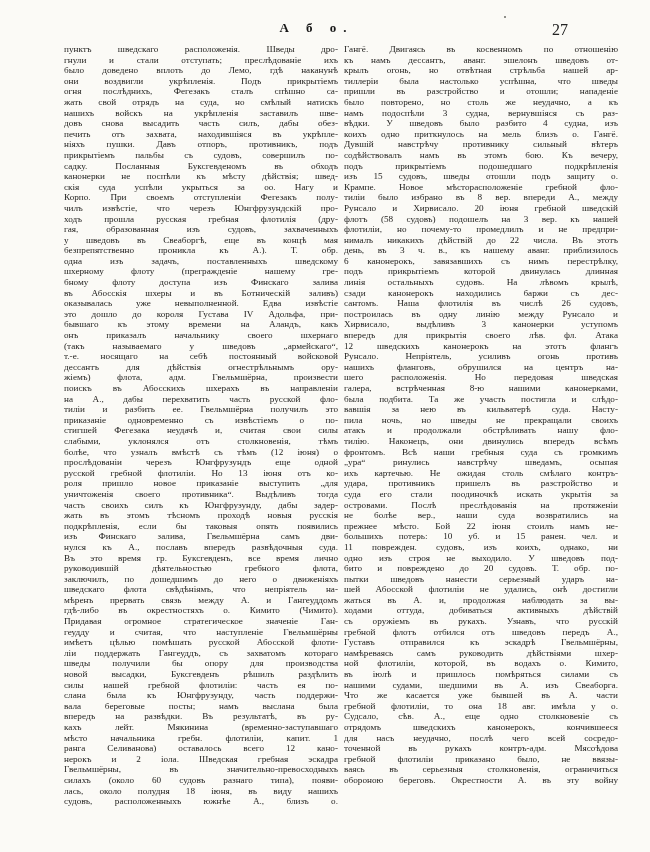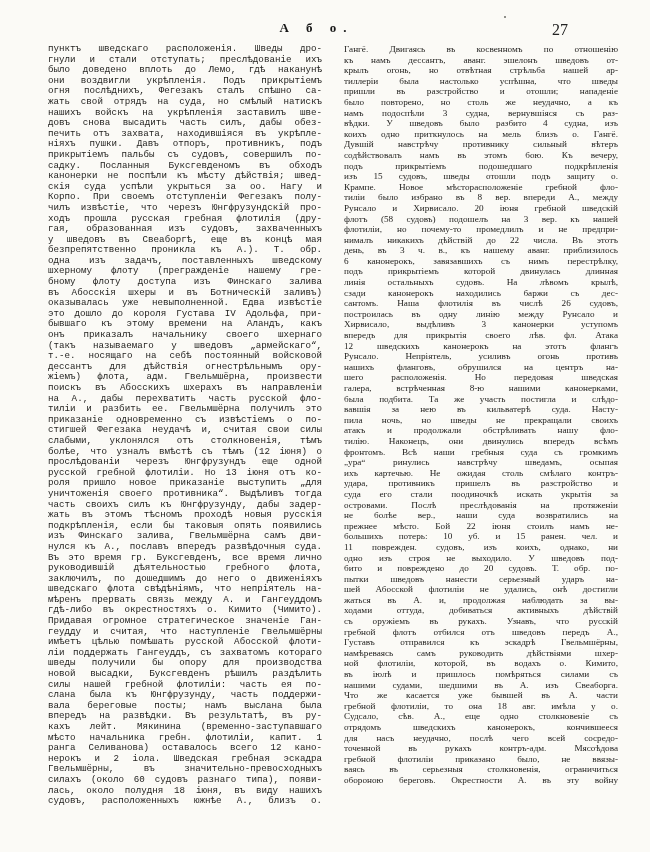--- a/index.html
+++ b/index.html
@@ -51,21 +51,21 @@
     width: 2px;
     height: 2px;
     border-radius: 50%;
     background: #6b6b66;
   }
   .column {
     position: absolute;
     top: 44px;
     width: 274px;
   }
-  .column-left  { left: 48px; font-family: Liberation Mono, monospace;  }
+  .column-left  { left: 64px;  }
   .column-right { left: 344px; }
   .text-line {
     font-size: 9.2px;
     line-height: 10.6px;
     height: 10.6px;
     text-align: justify;
     text-align-last: justify;
     white-space: normal;
     word-spacing: 0.4px;
     color: #1e1d1b;

